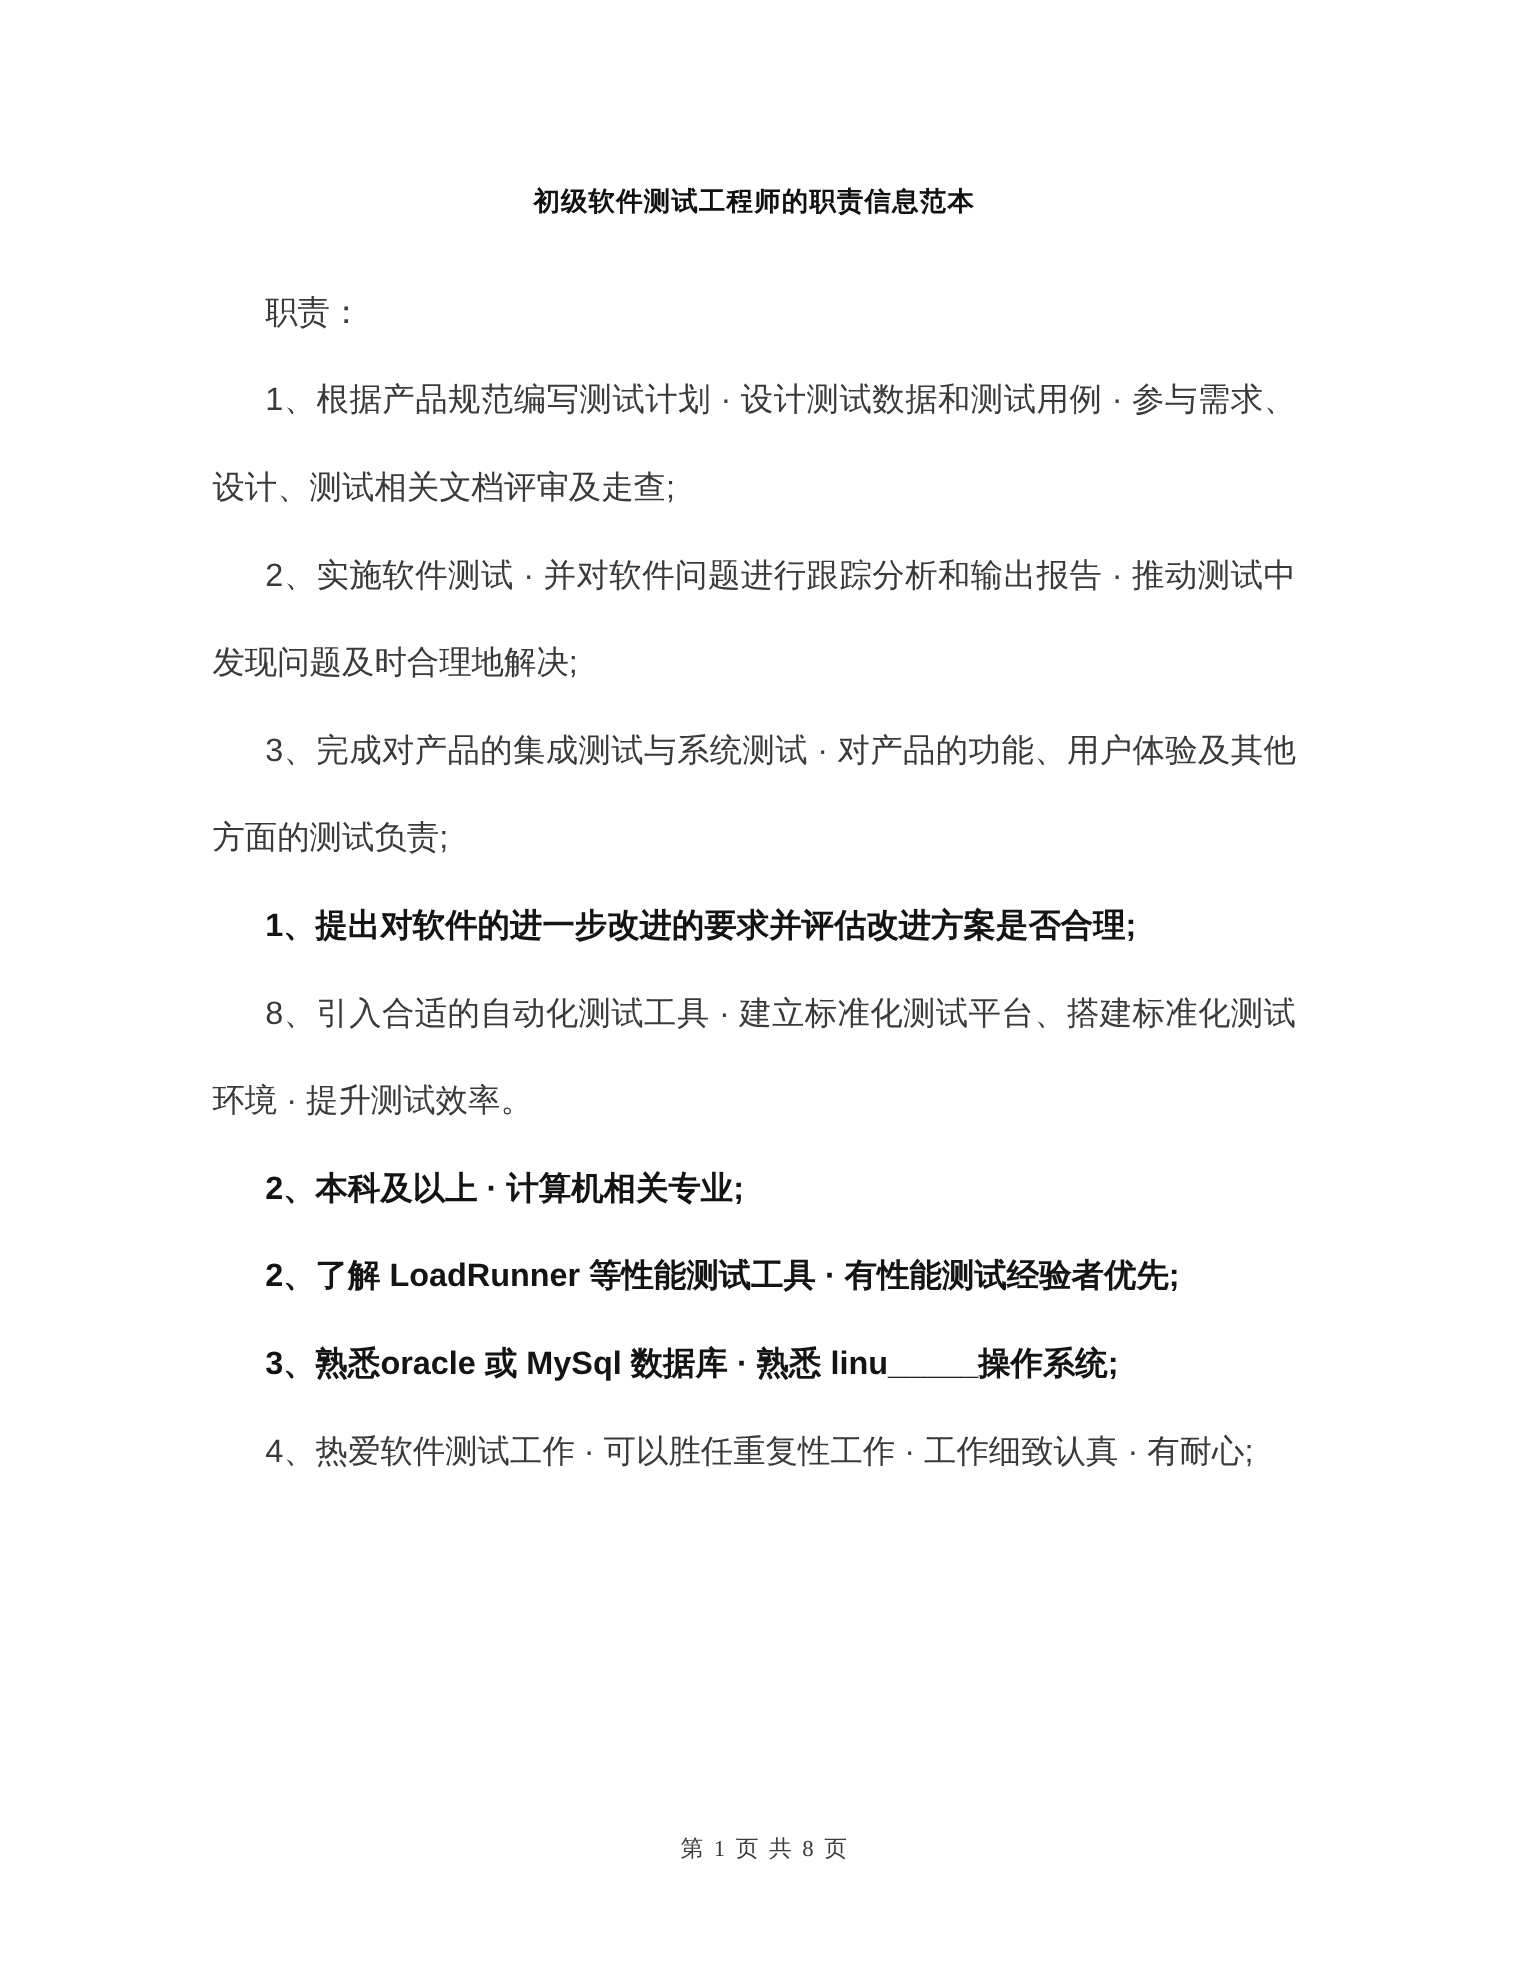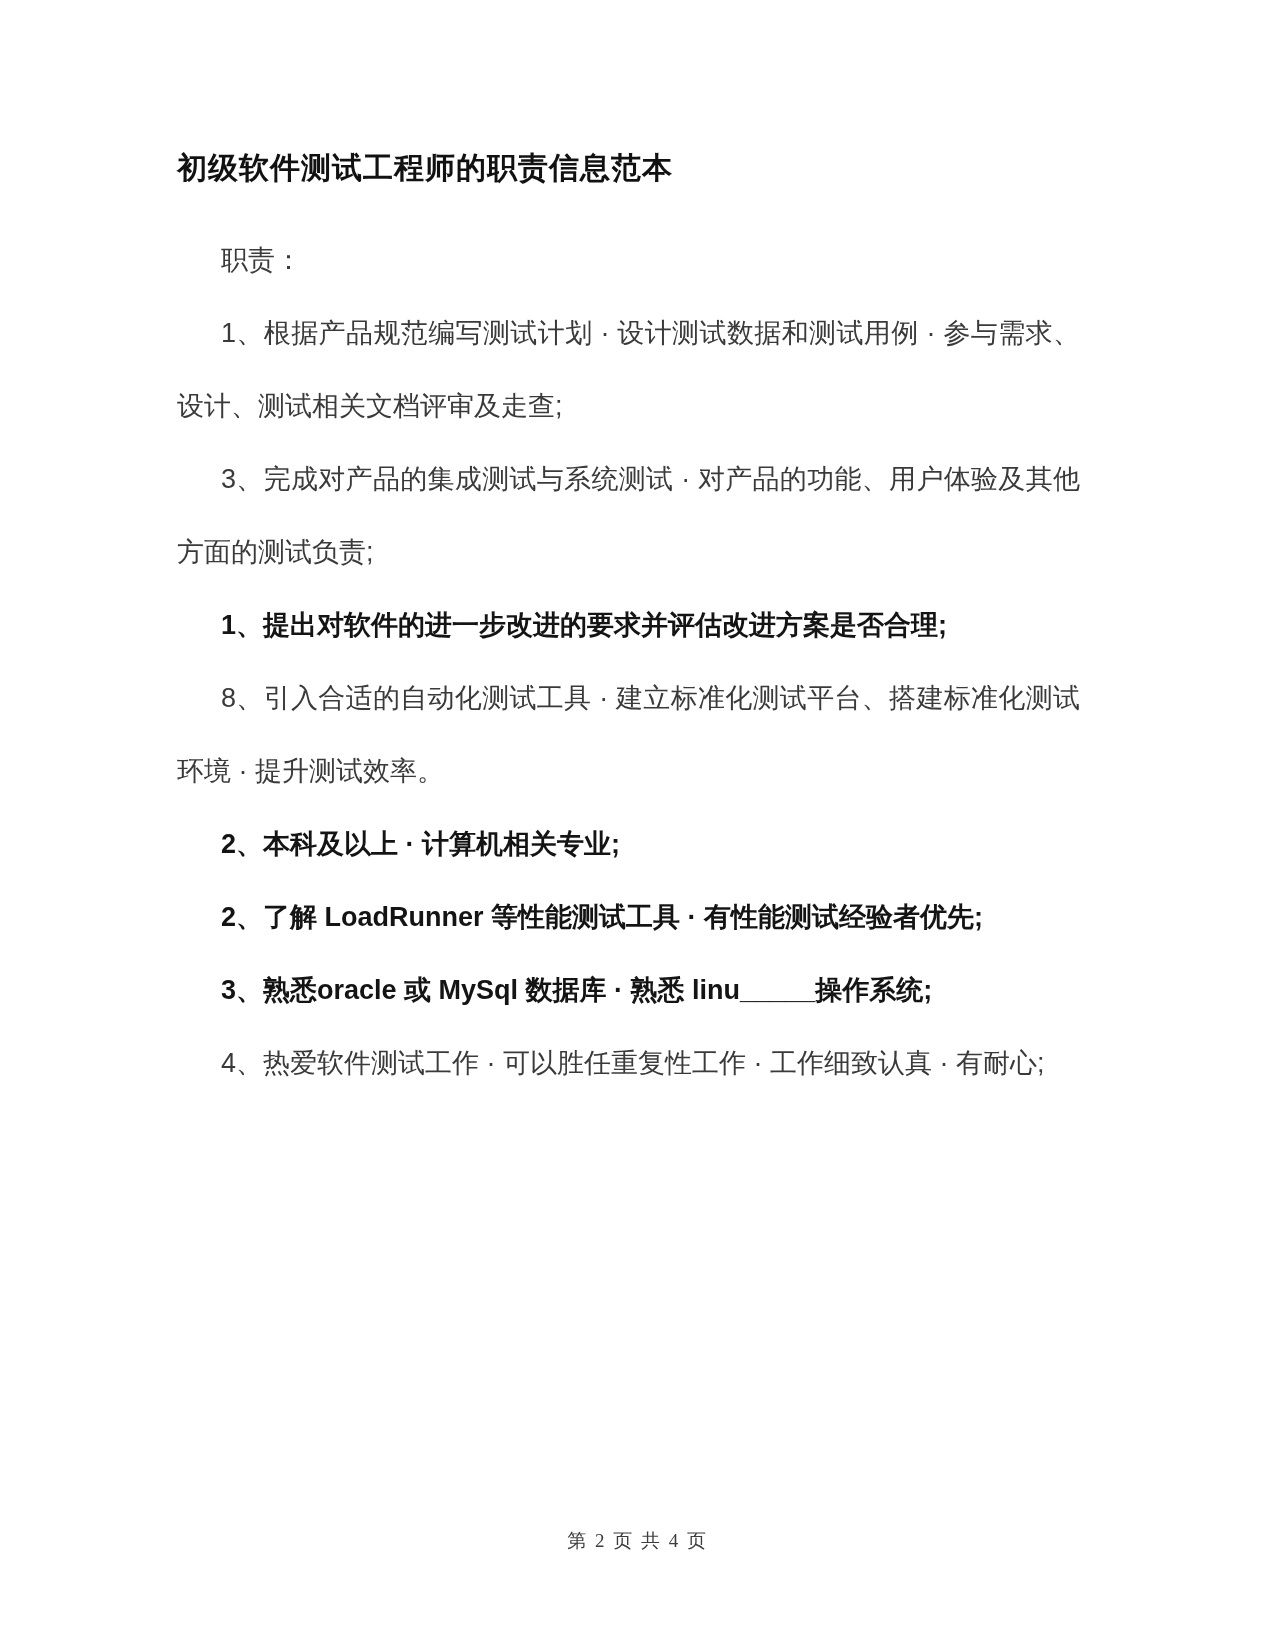--- a/index.html
+++ b/index.html
@@ -12,21 +12,22 @@
     width: 1275px;
     height: 1650px;
     background: #ffffff;
     box-sizing: border-box;
     padding: 148px 195px 0 177px;
     font-family: "Liberation Sans", "DejaVu Sans", sans-serif;
     overflow: hidden;
   }
   .doc-title {
     margin: 0 0 36px 0;
-    font-size: 30px;
+    text-align: center;
+    font-size: 22px;
     line-height: 40px;
     font-weight: bold;
     color: #111111;
     letter-spacing: 1px;
   }
   .para {
     margin: 0;
     font-size: 27px;
     line-height: 73px;
     color: #3a3a3a;
@@ -55,32 +56,33 @@
 <body>
 
 <div class="page">
 
   <h1 class="doc-title">初级软件测试工程师的职责信息范本</h1>
 
   <p class="para">职责：</p>
 
   <p class="para">1、根据产品规范编写测试计划 · 设计测试数据和测试用例 · 参与需求、设计、测试相关文档评审及走查;</p>
 
+  <p class="para">2、实施软件测试 · 并对软件问题进行跟踪分析和输出报告 · 推动测试中发现问题及时合理地解决;</p>
 
   <p class="para">3、完成对产品的集成测试与系统测试 · 对产品的功能、用户体验及其他方面的测试负责;</p>
 
   <p class="para bold">1、提出对软件的进一步改进的要求并评估改进方案是否合理;</p>
 
 
   <p class="para">8、引入合适的自动化测试工具 · 建立标准化测试平台、搭建标准化测试环境 · 提升测试效率。</p>
 
 
   <p class="para bold">2、本科及以上 · 计算机相关专业;</p>
 
   <p class="para bold">2、了解 LoadRunner 等性能测试工具 · 有性能测试经验者优先;</p>
 
   <p class="para bold">3、熟悉oracle 或 MySql 数据库 · 熟悉 linu_____操作系统;</p>
 
   <p class="para">4、热爱软件测试工作 · 可以胜任重复性工作 · 工作细致认真 · 有耐心;</p>
 
-  <div class="page-footer">第 2 页 共 4 页</div>
+  <div class="page-footer">第 1 页 共 8 页</div>
 
 </div>
 
 </body></html>

